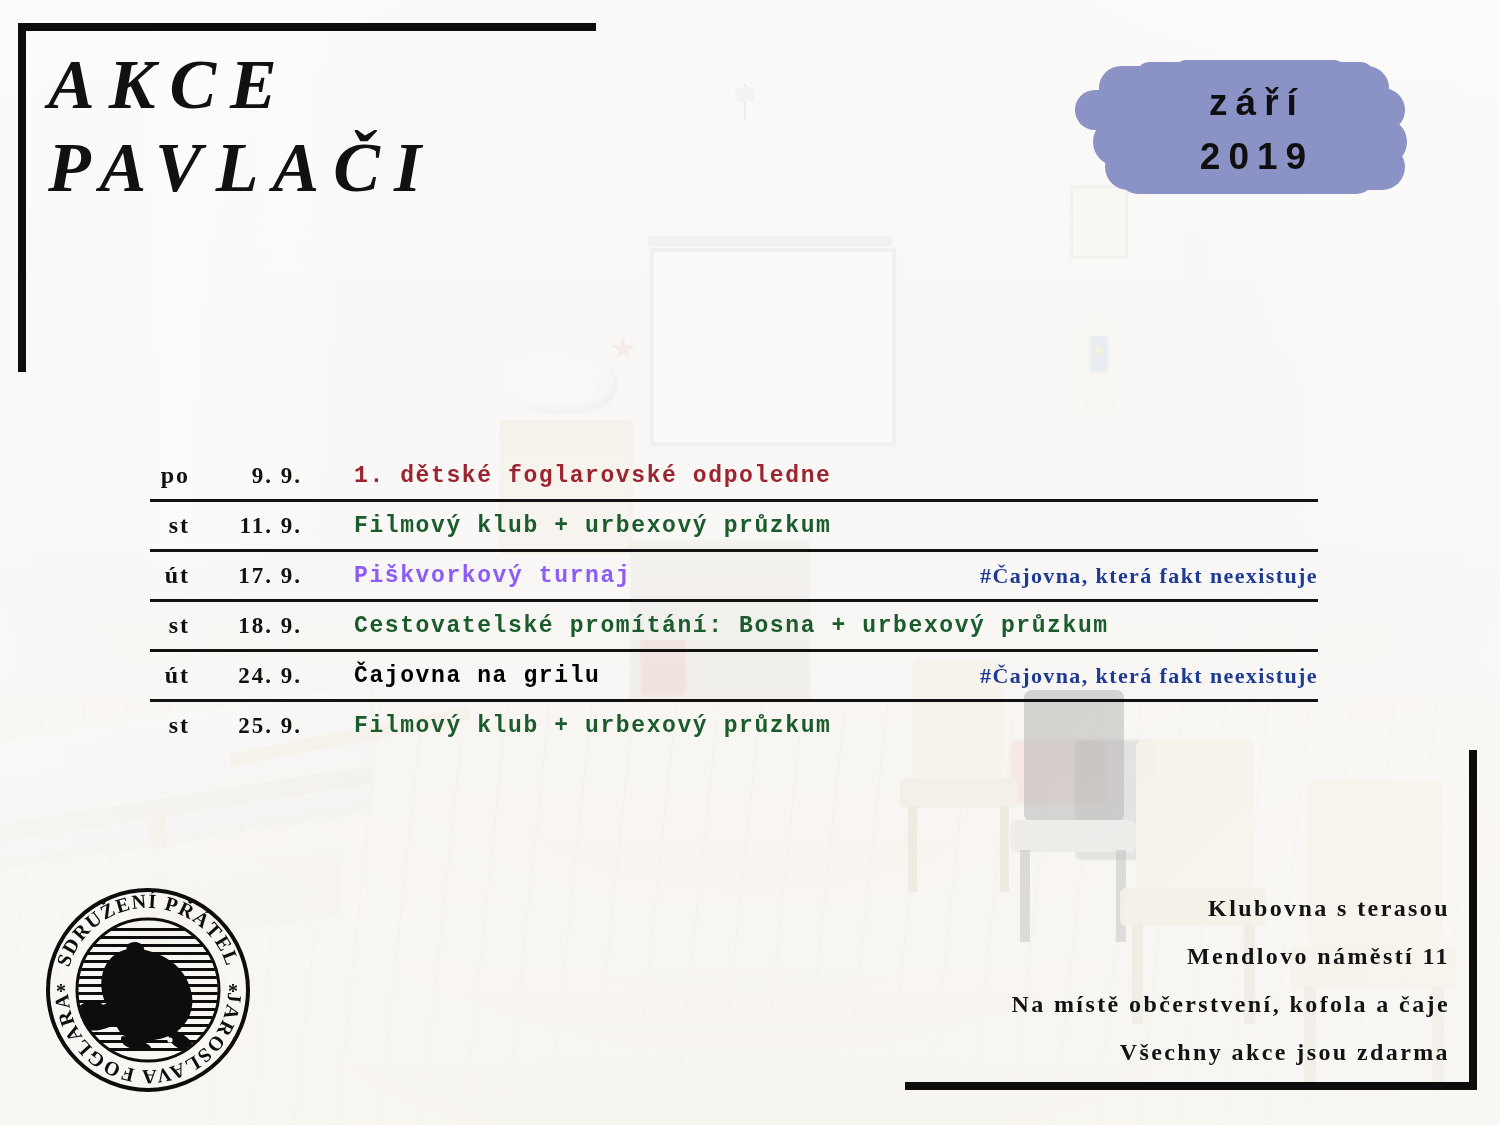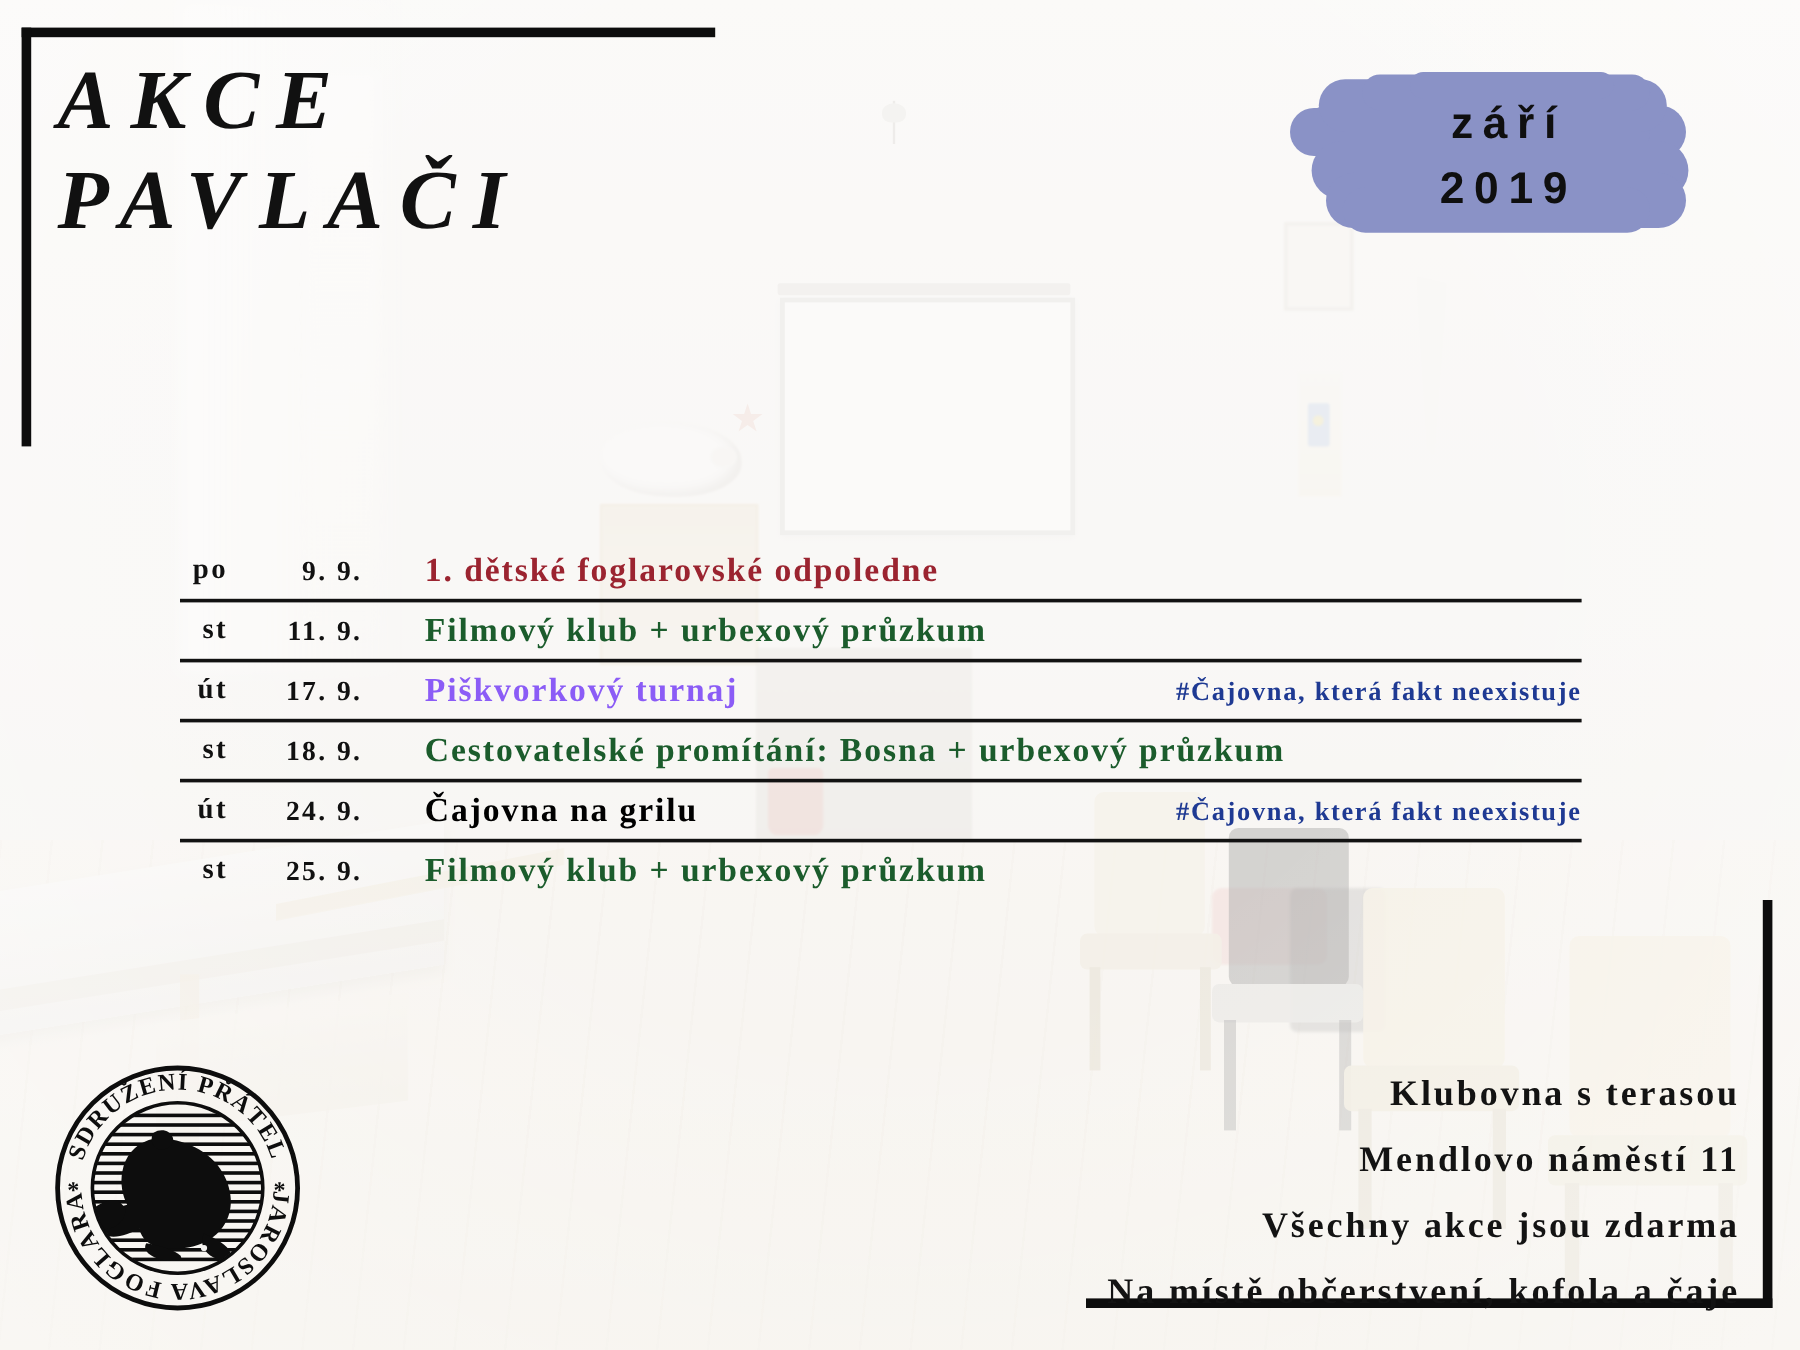--- a/index.html
+++ b/index.html
@@ -228,42 +228,42 @@
     font-family:"Liberation Serif",serif;font-weight:bold;font-size:24px;
     letter-spacing:2px;color:#111;
   }
   .cell-date{
     width:112px;text-align:right;padding-right:8px;
     font-family:"Liberation Serif",serif;font-weight:bold;font-size:23px;
     letter-spacing:2px;color:#111;
   }
   .cell-title{
     flex:0 0 auto;width:480px;padding-left:44px;
-    font-family:Liberation Serif, serif;font-weight:bold;font-size:28px;
+    font-family:Liberation Mono, monospace;font-weight:bold;font-size:23px;
     letter-spacing:1.6px;white-space:nowrap;
   }
   .cell-title.wide{width:840px;}
   .cell-tag{
     flex:1 1 auto;text-align:right;
     font-family:"Liberation Serif",serif;font-weight:bold;font-size:22px;
     letter-spacing:1.4px;white-space:nowrap;
   }
 
   
   .bracket-bot-v{
     position:absolute;left:1469px;top:750px;width:8px;height:340px;background:#0d0d0d;
   }
   .bracket-bot-h{
     position:absolute;left:905px;top:1082px;width:572px;height:8px;background:#0d0d0d;
   }
   .info{
     position:absolute;left:820px;top:895px;width:630px;
     text-align:right;
     font-family:"Liberation Serif",serif;font-weight:bold;
-    font-size:30px;letter-spacing:2.4px;color:#131313;
+    font-size:24px;letter-spacing:2.4px;color:#131313;
   }
   .info div{margin-bottom:21px;white-space:nowrap;}
   .info div:last-child{margin-bottom:0;}
 
   
   .logo{position:absolute;left:38px;top:880px;width:220px;height:220px;}
 </style>
 </head>
 <body>
 
@@ -397,22 +397,22 @@
     </div>
 
   </div>
 
   <div class="bracket-bot-v"></div>
   <div class="bracket-bot-h"></div>
 
   <div class="info">
     <div>Klubovna s terasou</div>
     <div>Mendlovo náměstí 11</div>
+    <div>Na místě občerstvení, kofola a čaje</div>
     <div>Všechny akce jsou zdarma</div>
-    <div>Na místě občerstvení, kofola a čaje</div>
   </div>
 
   <svg class="logo" viewBox="0 0 220 220">
     <defs>
       <path id="arcTop" d="M 28,110 A 82,82 0 0 1 192,110"></path>
       <path id="arcBot" d="M 190,110 A 80,80 0 0 1 30,110"></path>
       <clipPath id="innerClip">
           <circle cx="110" cy="110" r="70"></circle>
         </clipPath>
     </defs>

